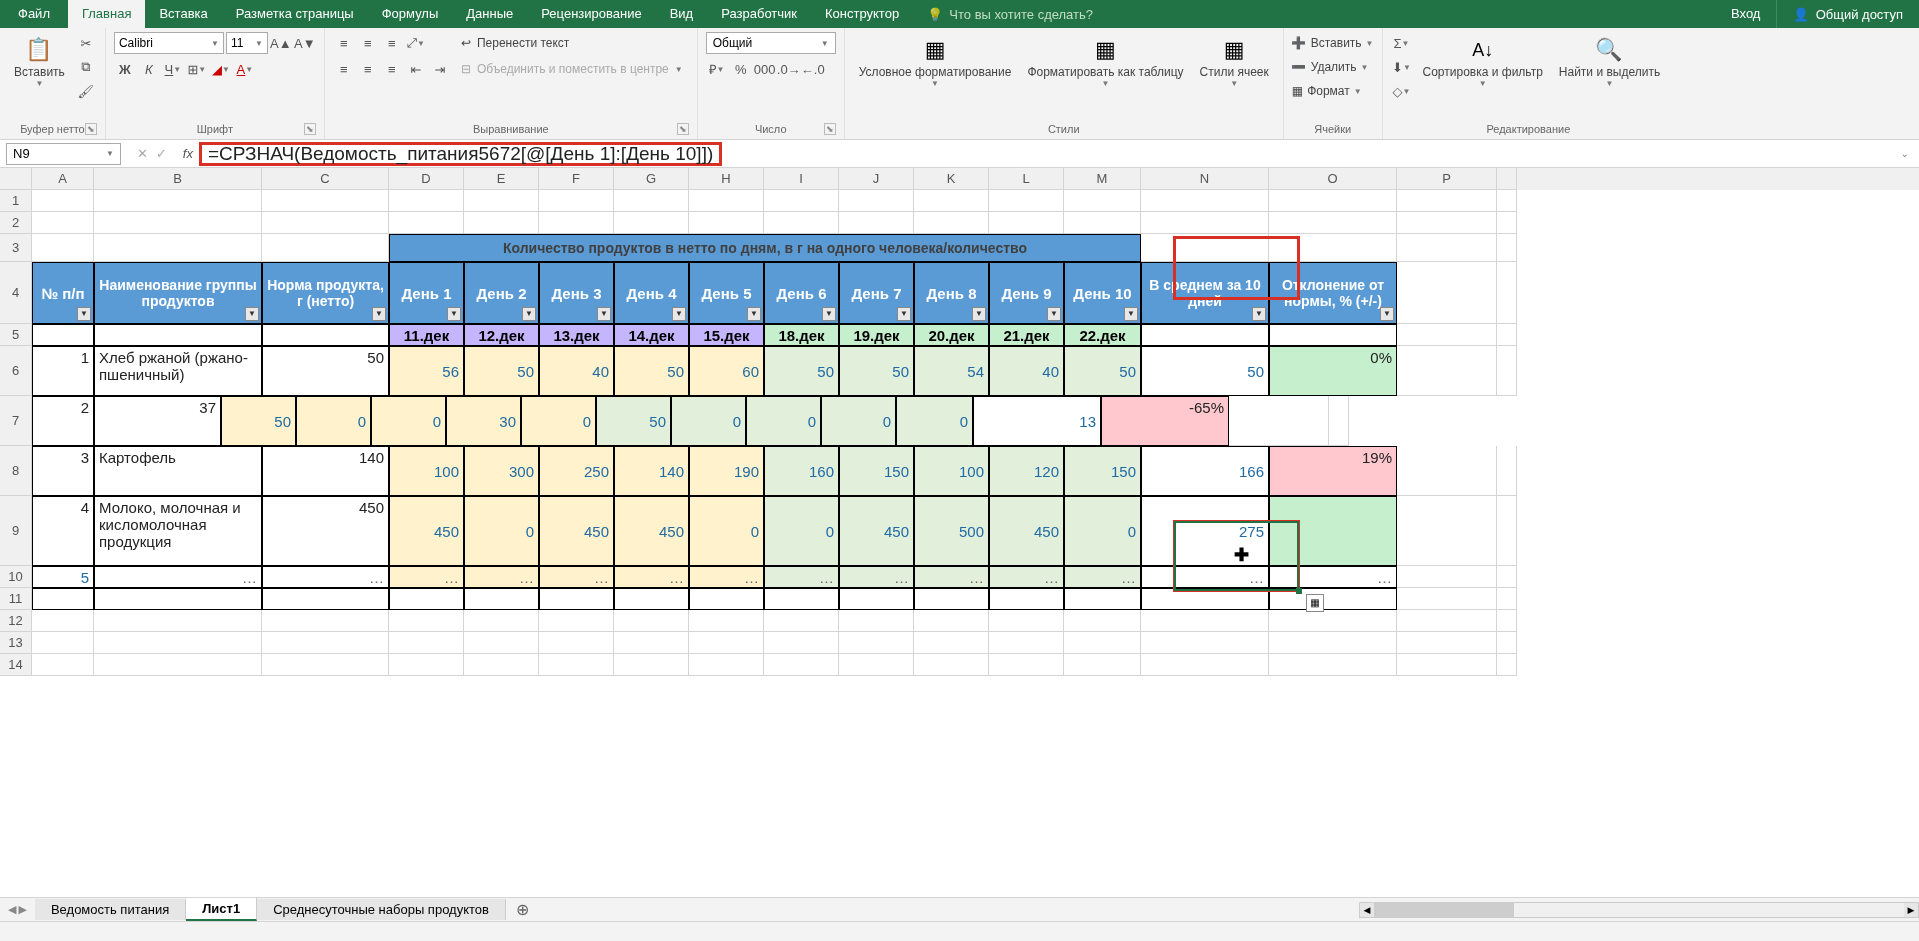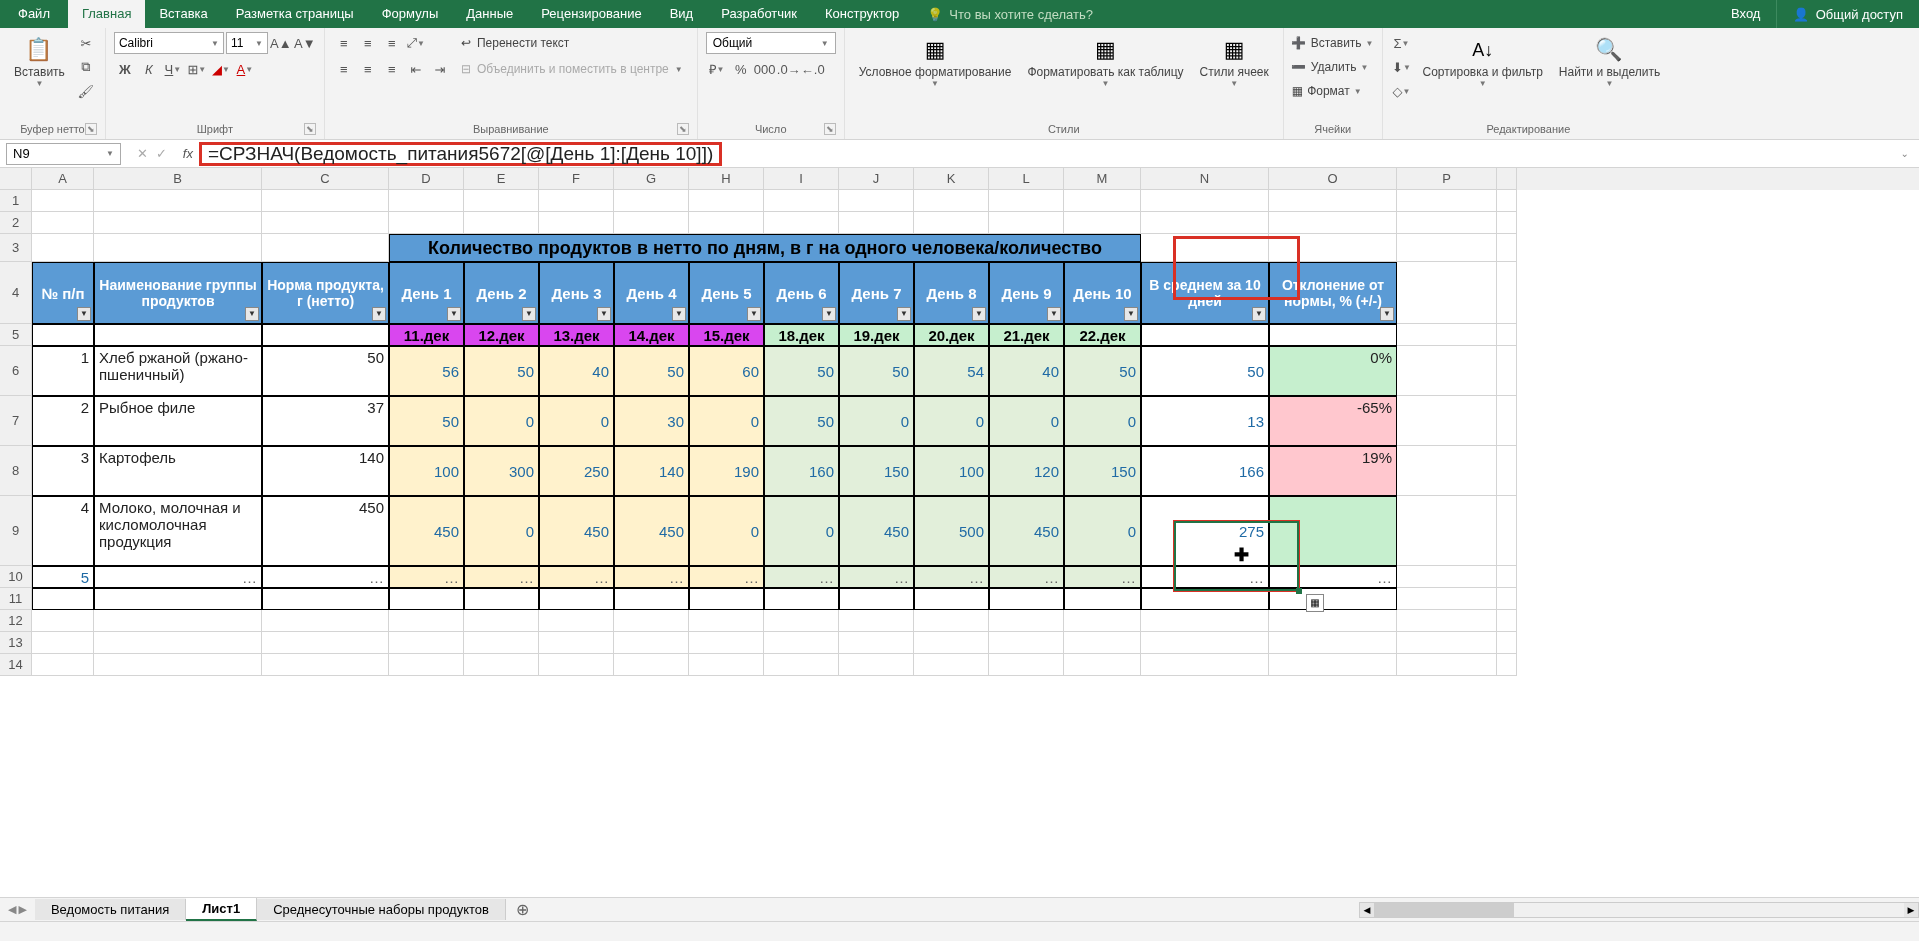--- a/index.html
+++ b/index.html
@@ -48,24 +48,24 @@
 .colheads { display: flex; height: 22px; background: #f0f0f0; }
 .corner { width: 32px; border-right: 1px solid #d4d4d4; border-bottom: 1px solid #d4d4d4; background: #f0f0f0; }
 .ch { border-right: 1px solid #d4d4d4; border-bottom: 1px solid #d4d4d4; text-align: center; font-size: 13px; color: #555; line-height: 22px; background: #f0f0f0; }
 .rows { }
 .row { display: flex; }
 .rh { width: 32px; border-right: 1px solid #d4d4d4; border-bottom: 1px solid #d4d4d4; text-align: center; font-size: 13px; color: #555; background: #f0f0f0; display: flex; align-items: center; justify-content: center; }
 .cell { border-right: 1px solid #d4d4d4; border-bottom: 1px solid #d4d4d4; padding: 2px 4px; font-size: 15px; color: #222; background: #fff; display: flex; align-items: center; overflow: hidden; }
 .cell.rnum { justify-content: flex-end; }
 
 
-.th-merge { background: #5b9bd5; color: #000000; font-weight: bold; text-align: center; justify-content: center; font-size: 18px; border: 1px solid #000; }
+.th-merge { background: #5b9bd5; color: #404040; font-weight: bold; text-align: center; justify-content: center; font-size: 14px; border: 1px solid #000; }
 .th { background: #5b9bd5; color: #fff; font-weight: bold; text-align: center; justify-content: center; border: 1px solid #000; position: relative; }
 .th .fbtn { position: absolute; right: 2px; bottom: 2px; width: 14px; height: 14px; background: #e8e8e8; border: 1px solid #888; font-size: 8px; line-height: 12px; text-align: center; color: #333; }
-.dateh-y { background: #d946ef; color: #000; font-weight: bold; justify-content: center; border: 1px solid #000; }
+.dateh-y { background: #c4b5fd; color: #000; font-weight: bold; justify-content: center; border: 1px solid #000; }
 .dateh-g { background: #c6efce; color: #000; font-weight: bold; justify-content: center; border: 1px solid #000; }
 .bd { border: 1px solid #000; }
 .dv { color: #1f6aa5; }
 .dby { background: #fff2cc; }
 .dbg { background: #e2efda; }
 .pct-g { background: #c6efce; }
 .pct-r { background: #ffc7ce; padding-left: 7px; }
 .dots { justify-content: flex-end; color: #666; }
 
 
@@ -442,21 +442,20 @@
         <div class="cell bd rnum dv dbg wL" style="height:50px">40</div>
         <div class="cell bd rnum dv dbg wM" style="height:50px">50</div>
         <div class="cell bd rnum dv wN" style="height:50px">50</div>
         <div class="cell bd rnum pct-g wO" style="height:50px;align-items:flex-start">0%</div>
         <div class="cell wP" style="height:50px"></div>
         <div class="cell wQ" style="height:50px"></div>
       </div>
       <div class="row">
         <div class="rh" style="height:50px">7</div>
         <div class="cell bd rnum wA" style="height:50px;align-items:flex-start">2</div>
-        <div class="cell bd wB" style="height:50px;align-items:flex-start;white-space:normal">Рыбное филе</div>
         <div class="cell bd rnum wC" style="height:50px;align-items:flex-start">37</div>
         <div class="cell bd rnum dv dby wD" style="height:50px">50</div>
         <div class="cell bd rnum dv dby wE" style="height:50px">0</div>
         <div class="cell bd rnum dv dby wF" style="height:50px">0</div>
         <div class="cell bd rnum dv dby wG" style="height:50px">30</div>
         <div class="cell bd rnum dv dby wH" style="height:50px">0</div>
         <div class="cell bd rnum dv dbg wI" style="height:50px">50</div>
         <div class="cell bd rnum dv dbg wJ" style="height:50px">0</div>
         <div class="cell bd rnum dv dbg wK" style="height:50px">0</div>
         <div class="cell bd rnum dv dbg wL" style="height:50px">0</div>

